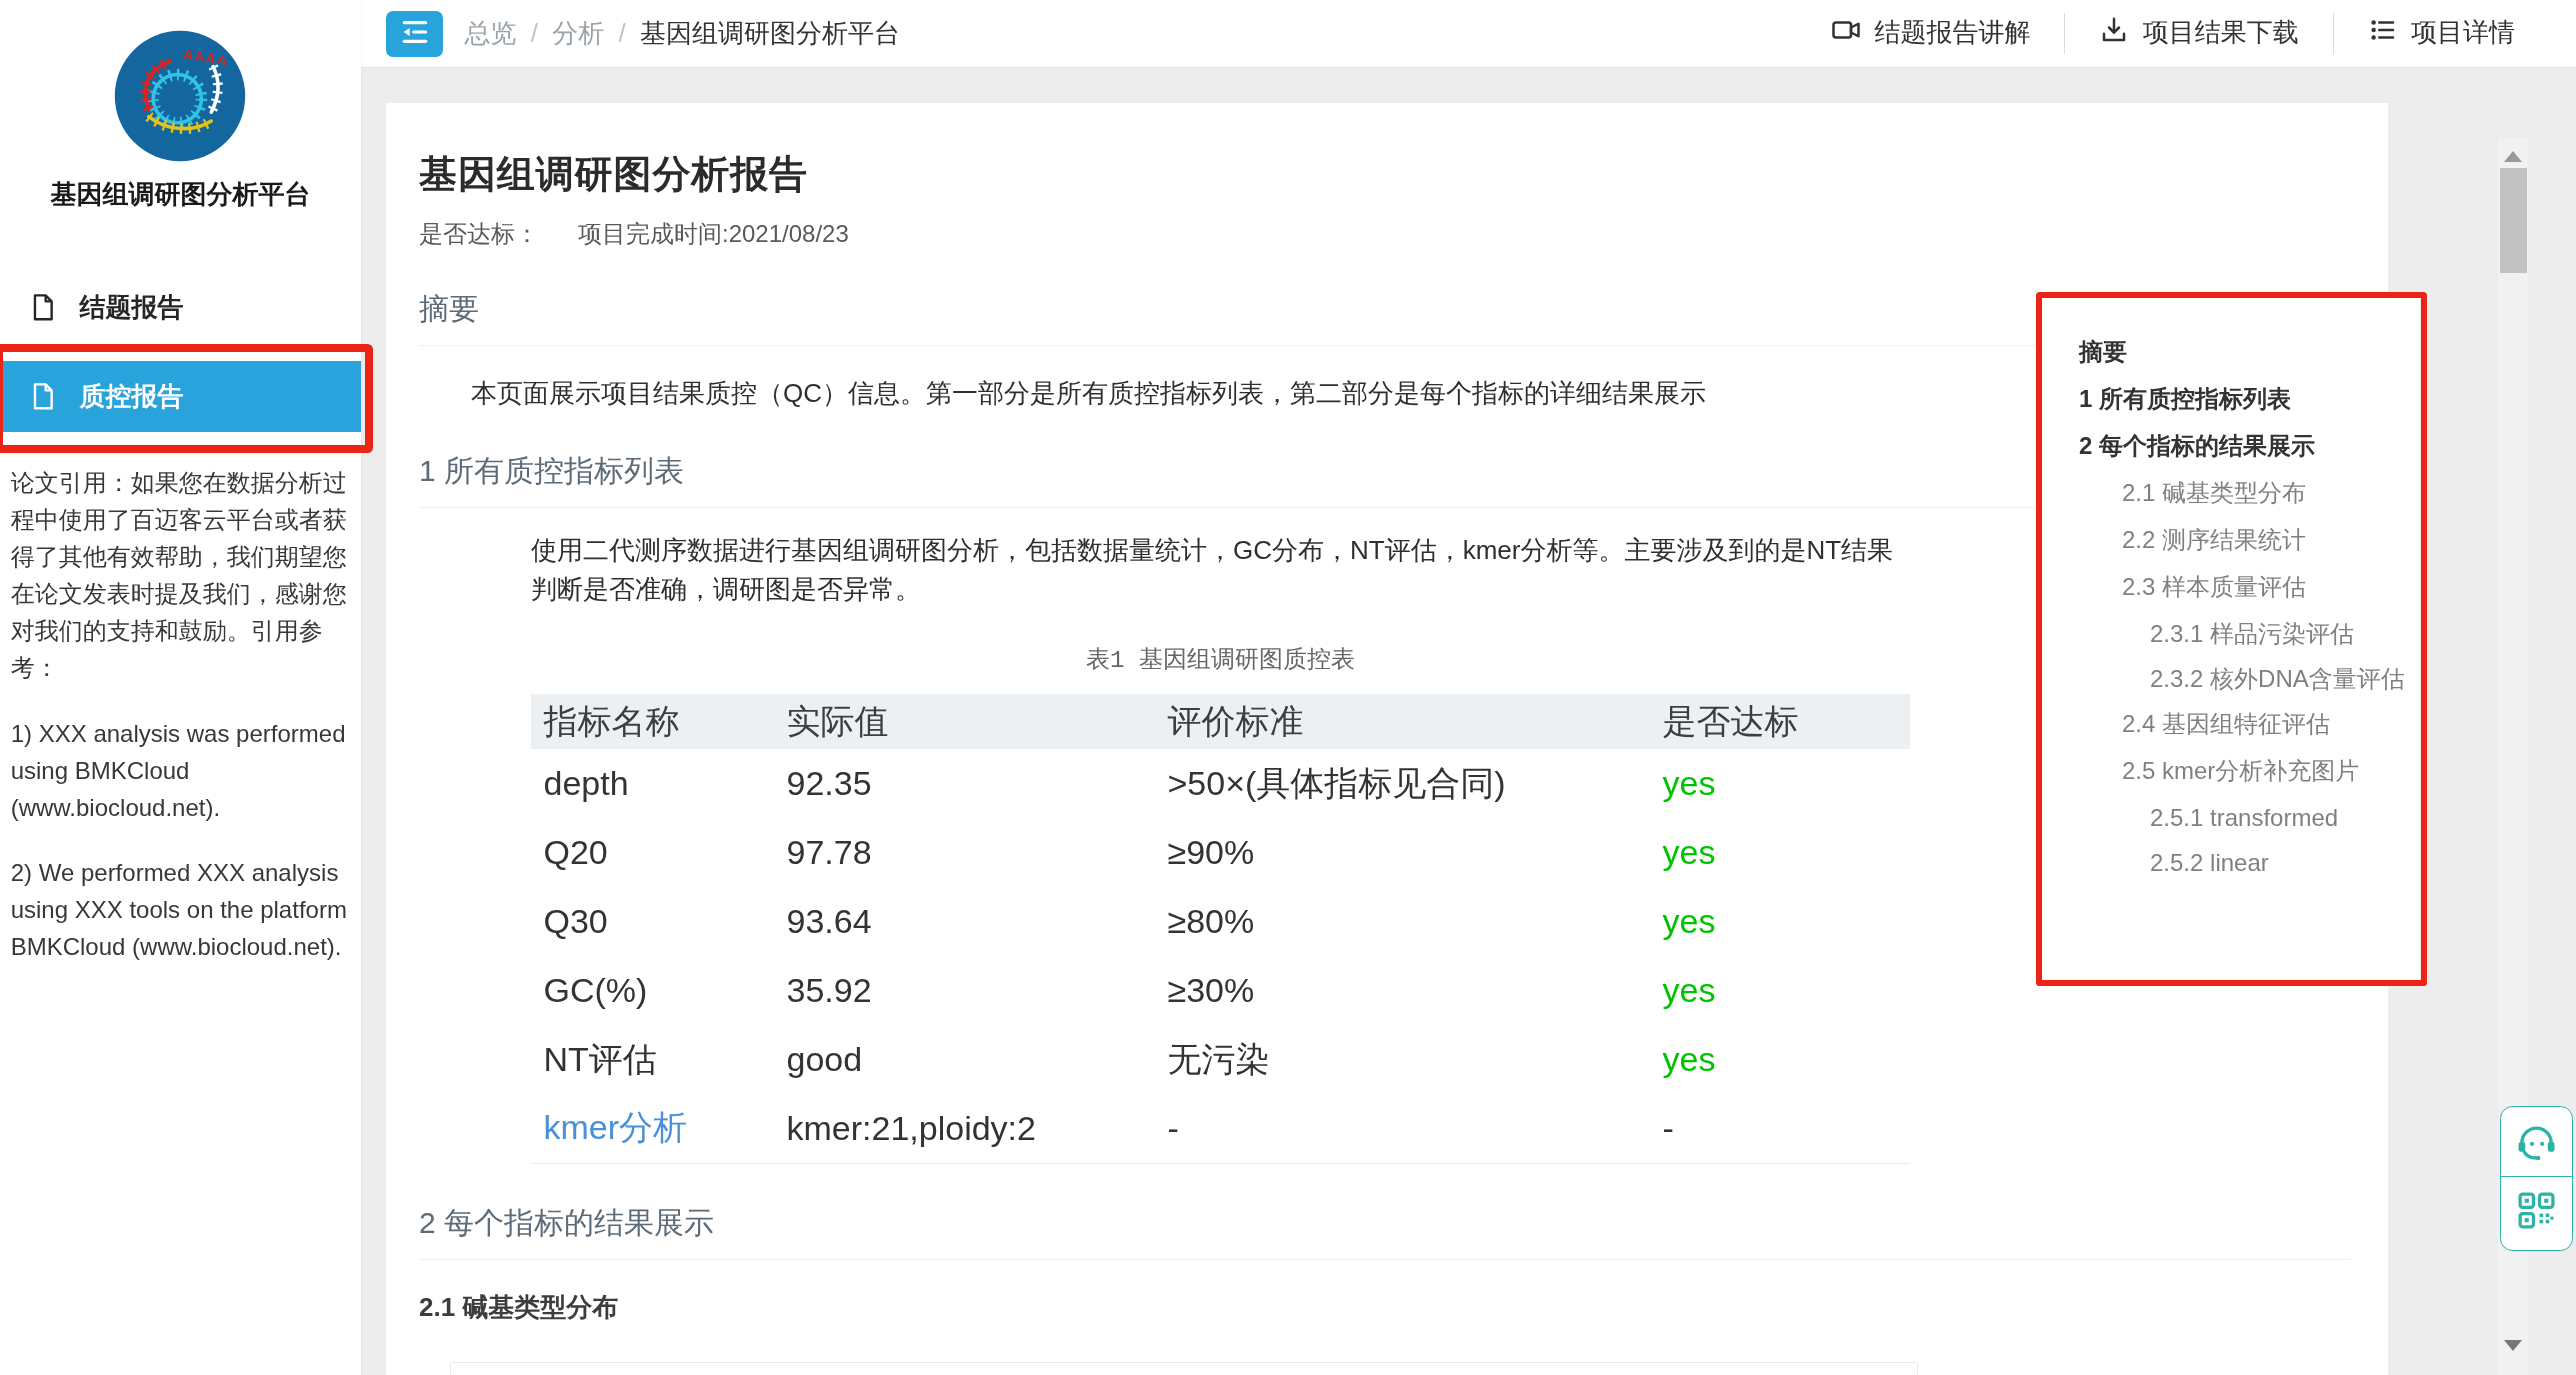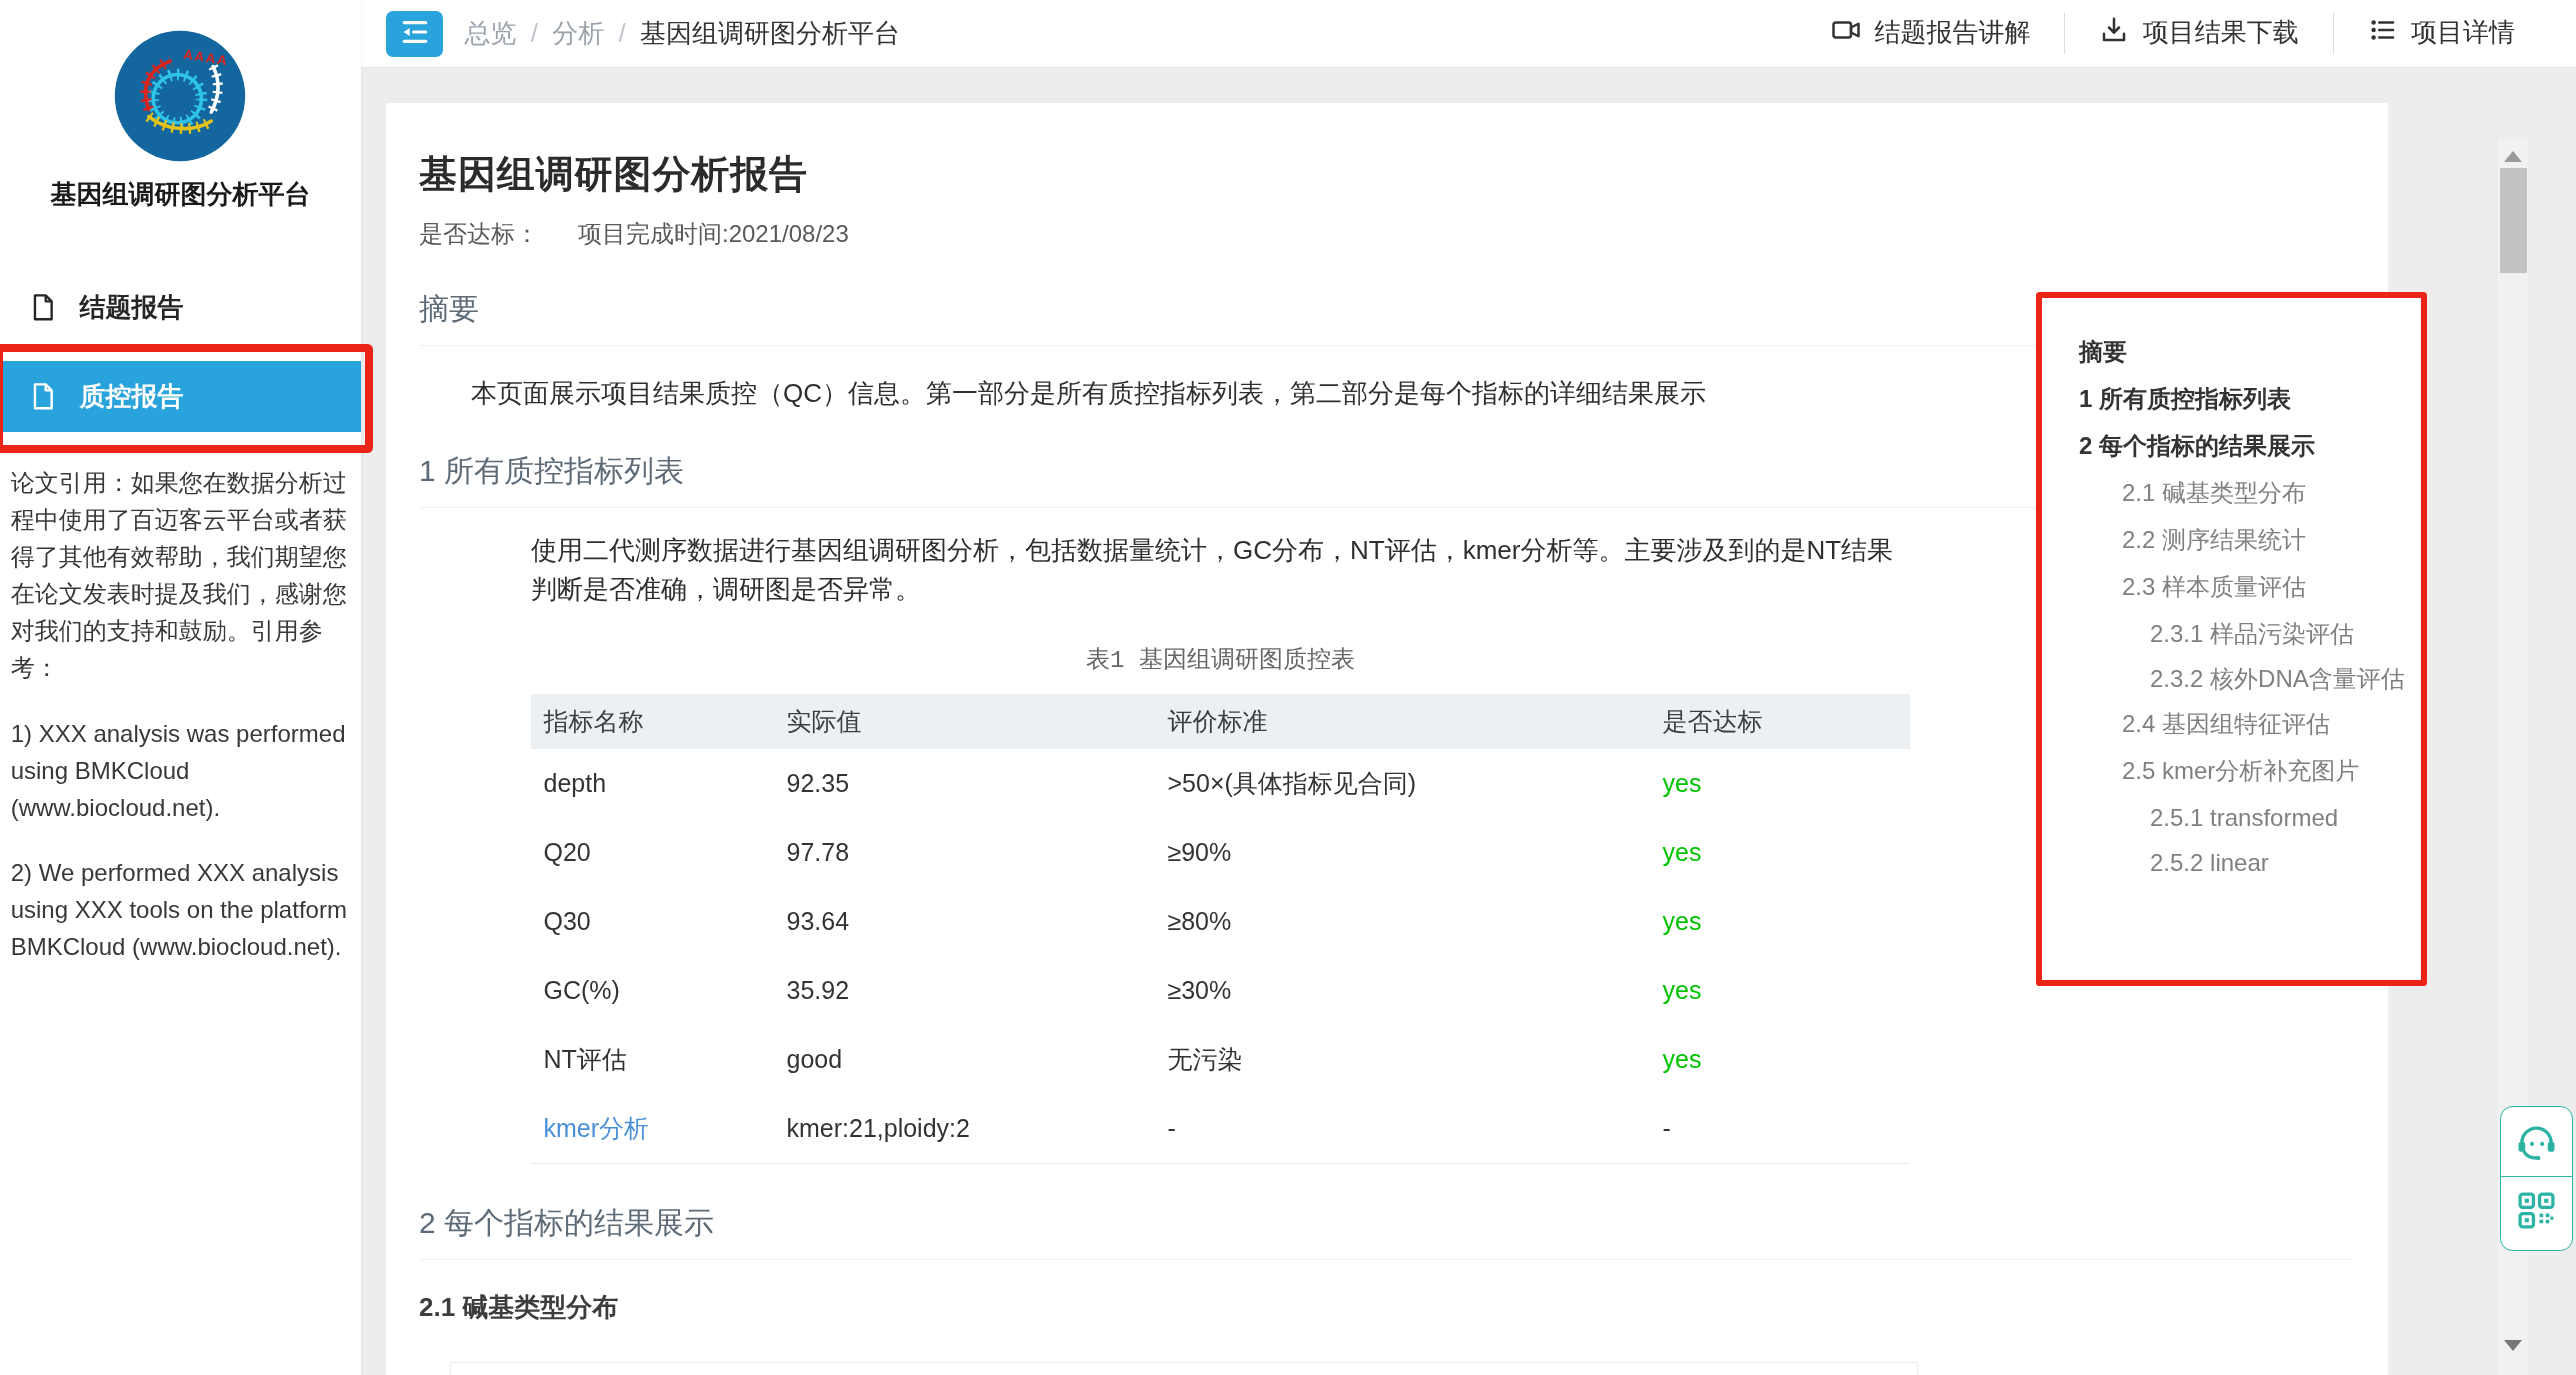--- a/index.html
+++ b/index.html
@@ -40,21 +40,21 @@
   
   .card { position:absolute; left:386px; top:103px; width:2002px; height:1273px;
           background:#fff; z-index:1; padding:0 37px 0 33px; overflow:hidden; }
   .card h1 { margin-top:46px; font-size:38px; color:#2b2b2b; letter-spacing:0.9px; }
   .meta { margin-top:18px; font-size:24px; color:#595959; display:flex; gap:39px; }
   .sec-h { margin-top:39px; font-size:30px; font-weight:400; color:#5d6b78; }
   .sec-hr { border:none; border-top:0.9px solid #eef1f4; margin-top:15px; }
   .abstract { margin-top:28.6px; font-size:26px; color:#2f2f2f; text-indent:2em; line-height:37px; }
   .desc { margin:23px 0 0 112px; width:1379px; font-size:26px; color:#2f2f2f; line-height:39px; }
   .tbl-caption { margin:34px 0 0 112px; width:1379px; text-align:center; font-size:24px; color:#666;font-family:Liberation Mono, monospace; }
-  table.qc { margin:19.6px 0 0 112px; width:1379px; border-collapse:collapse; font-size:25px; color:#333; table-layout:fixed; }
+  table.qc { margin:19.6px 0 0 112px; width:1379px; border-collapse:collapse; font-size:34px; color:#333; table-layout:fixed; }
   table.qc col.c1{width:243px;} table.qc col.c2{width:381px;} table.qc col.c3{width:495px;} table.qc col.c4{width:260px;}
   table.qc th { background:#edf0f3; height:55px; text-align:left; font-weight:400; padding-left:12.5px; color:#3a3f45; }
   table.qc td { height:69px; padding-left:12.5px; }
   table.qc tbody tr:last-child td { border-bottom:1.8px solid #e7ecf0; }
   td.pass-yes { color:#00c300; }
   td.link-cell { color:#4a90d8; cursor:pointer; }
   .sub-h { margin-top:30px; font-size:26px; font-weight:bold; color:#3d3d3d; }
   .chart-panel { margin:37px 0 0 31px; width:1468px; height:232px; border:0.9px solid #ececec; background:#fff; }
 
   

